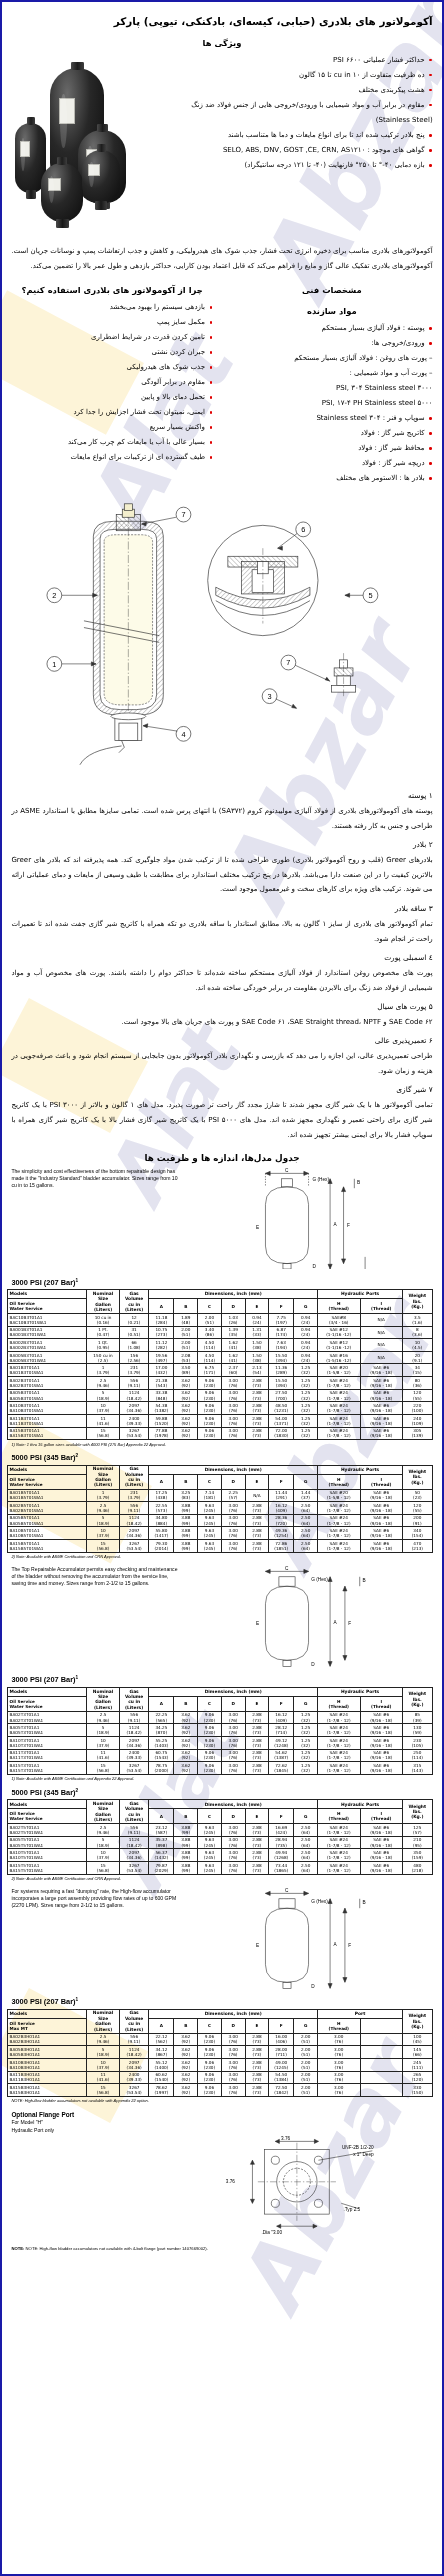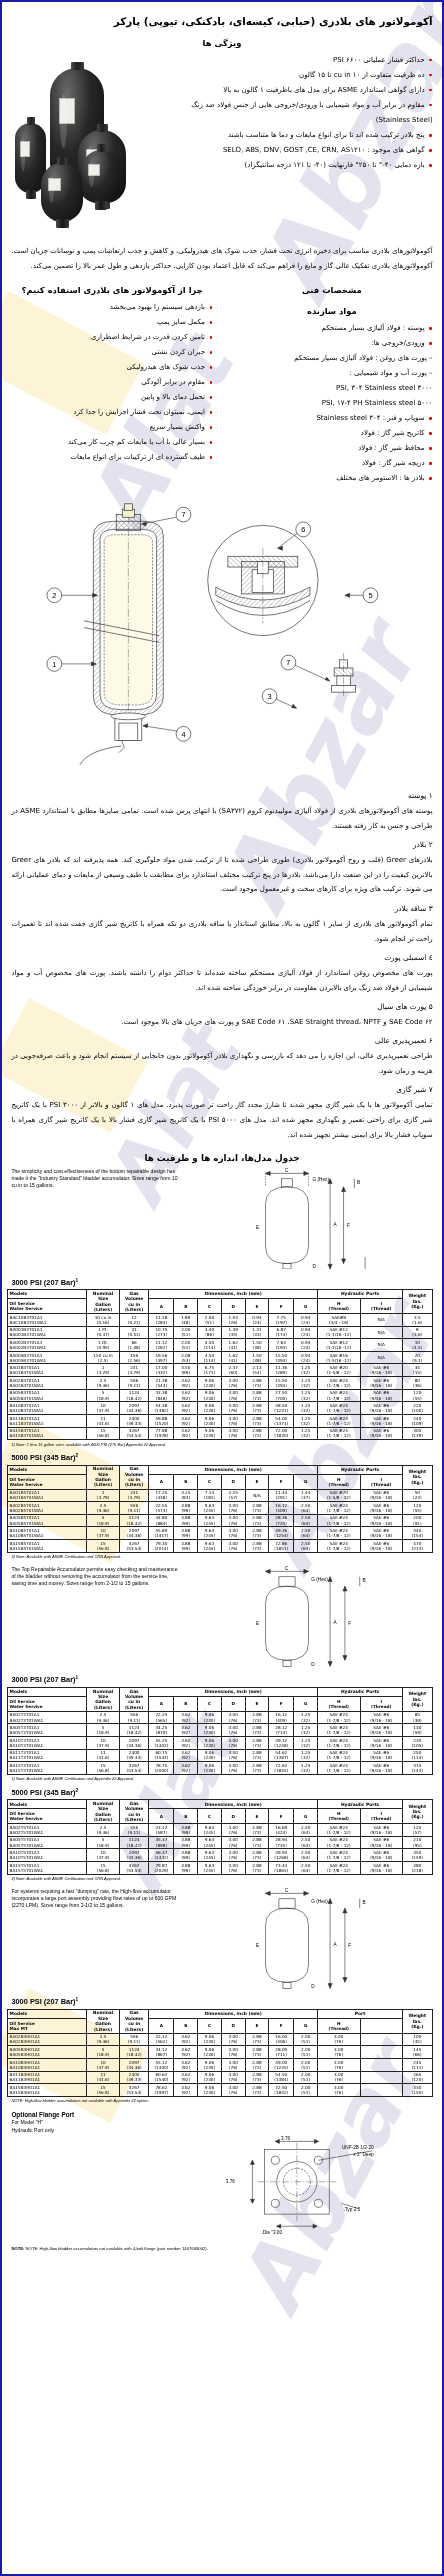--- a/index.html
+++ b/index.html
@@ -244,21 +244,21 @@
             <span class="lbl"></span>
             <span class="foot"></span>
           </div>
       </div>
 
       <div style="margin-right:0;margin-left:0;">
         <h2 class="fa-h">ویژگی ها</h2>
         <ul class="fa-list" id="features-list">
             <li>حداکثر فشار عملیاتی PSI ۶۶۰۰</li>
             <li>ده ظرفیت متفاوت از cu in ۱۰ تا ۱۵ گالون</li>
-            <li>دارای گواهی استاندارد ASME برای مدل های باظرفیت ۱ گالون به بالا</li>
+            <li>هشت پیکربندی مختلف</li>
             <li>مقاوم در برابر آب و مواد شیمیایی با ورودی/خروجی هایی از جنس فولاد ضد زنگ</li>
             <li class="nobul">(Stainless Steel)</li>
             <li>پنج بلادر ترکیب شده اند تا برای انواع مایعات و دما ها متناسب باشند</li>
             <li>گواهی های موجود : SELO, ABS, DNV, GOST ,CE, CRN, AS۱۲۱۰</li>
             <li>بازه دمایی ۴۰-° تا ۲۵۰° فارنهایت (۴۰- تا ۱۲۱ درجه سانتیگراد)</li>
           </ul>
       </div>
     </div>
 
     <p class="fa-p just">آکومولاتورهای بلادری مناسب برای ذخیره انرژی تحت فشار، جذب شوک های هیدرولیکی، و کاهش و جذب ارتعاشات پمپ و نوسانات جریان است. آکومولاتورهای بلادری تفکیک عالی گاز و مایع را فراهم می‌کند که قابل اعتماد بودن کارایی، حداکثر بازدهی و طول عمر بالا را تضمین می‌کند.</p>

